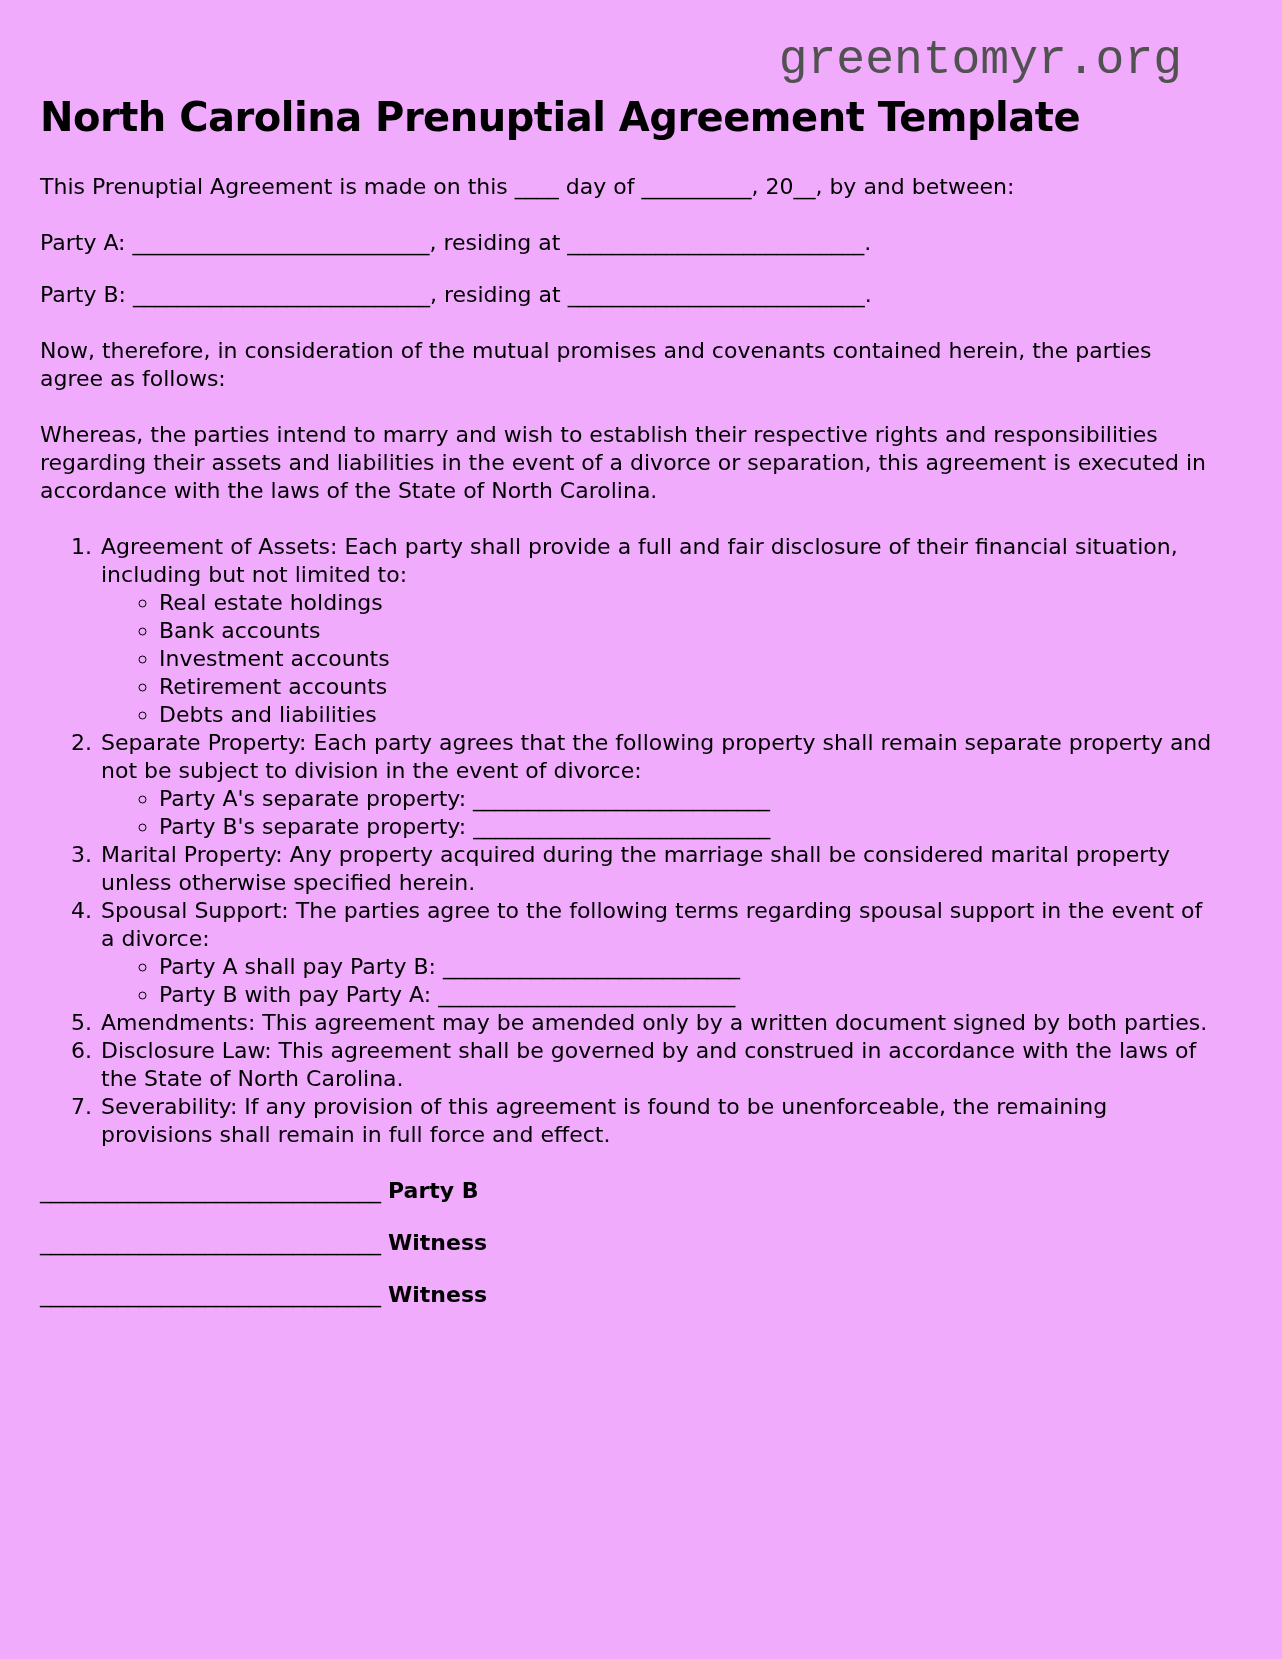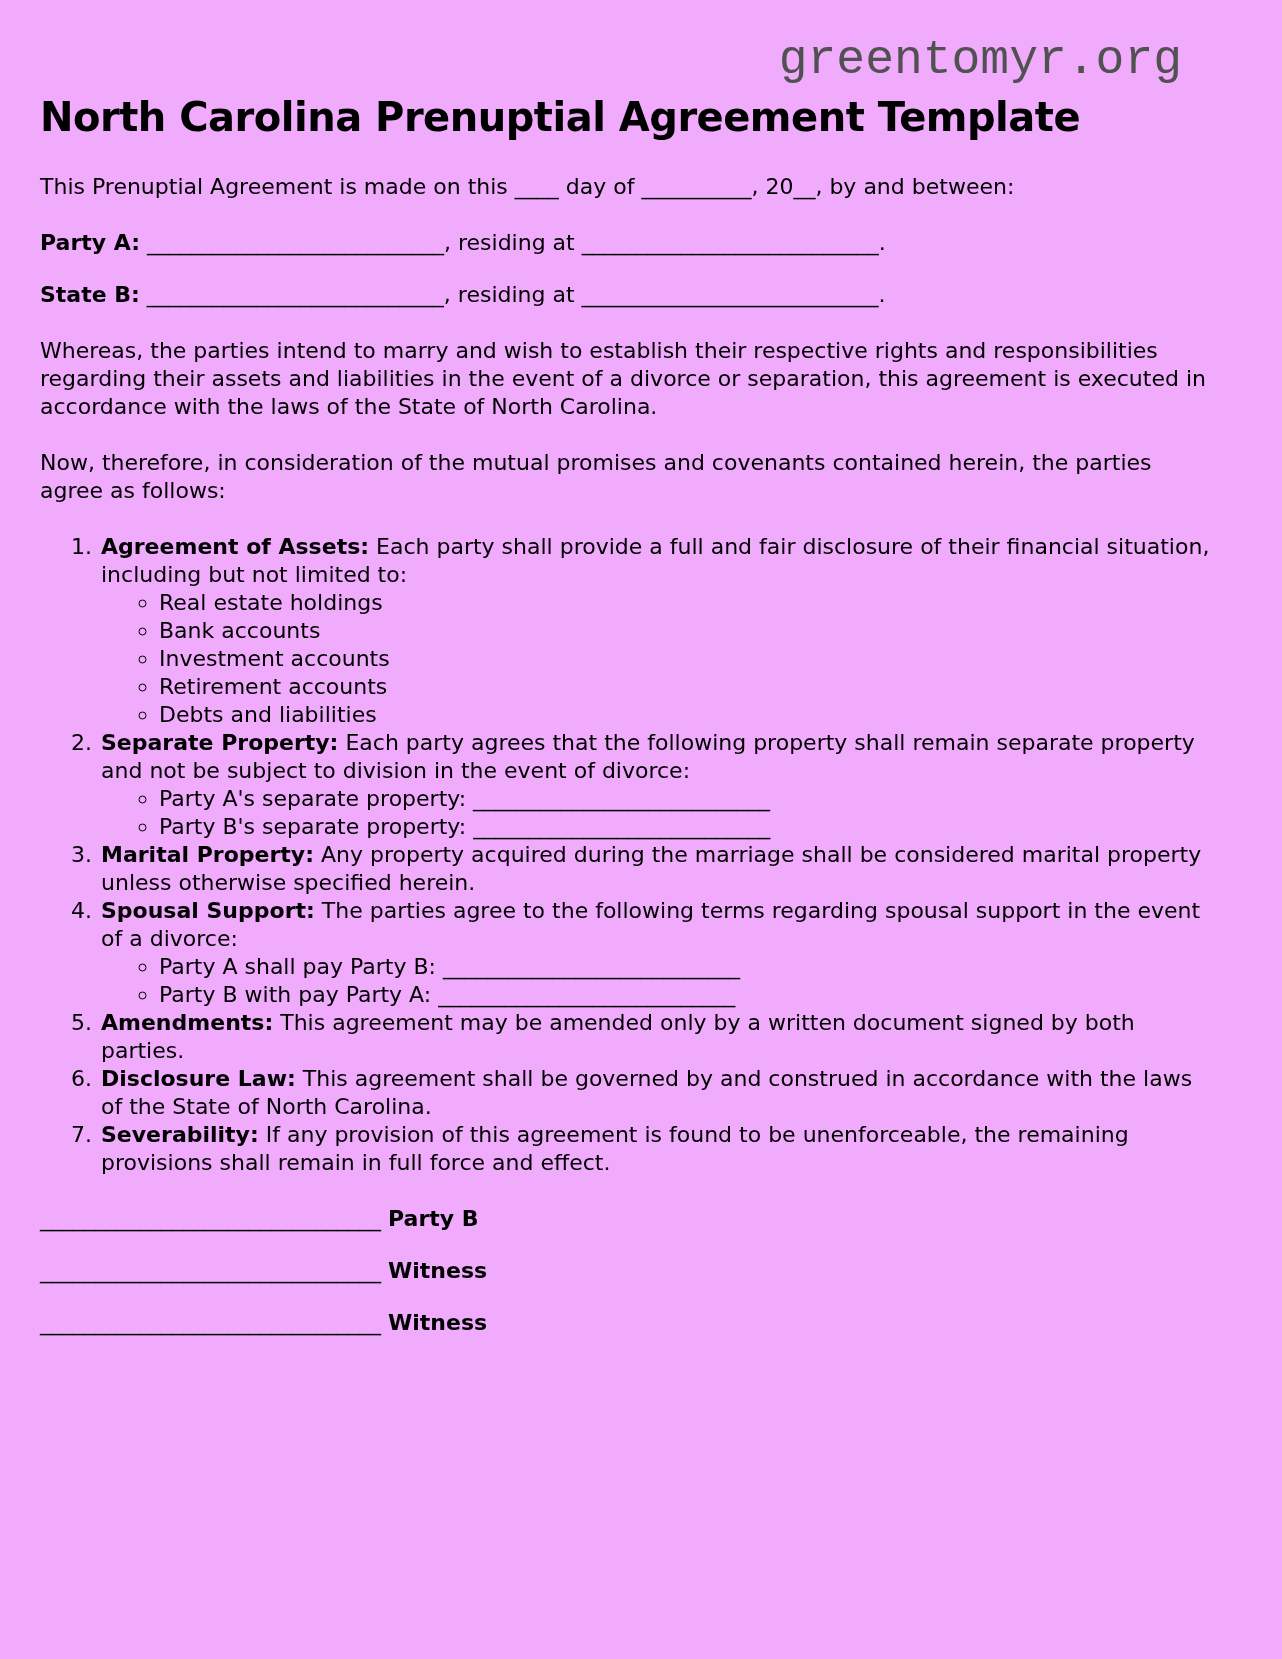--- a/index.html
+++ b/index.html
@@ -28,21 +28,21 @@
   }
   .doc-title {
     font-size: 40px;
     line-height: 55px;
     font-weight: bold;
     margin: 4px 0 0 0;
     letter-spacing: -0.5px;
   }
   .para { margin: 28px 0; }
   .party-line { margin: 24px 0; }
-  .bold { font-weight: bold; }
+  .bold { font-weight: normal; }
   .clauses { margin: 28px 0; }
   .clause { display: flex; }
   .clause-num {
     flex: none;
     width: 61px;
     text-align: right;
     padding-right: 9px;
   }
   .clause-body { flex: 1; }
   .clause ul {
@@ -64,26 +64,26 @@
 
   <h1 class="doc-title">North Carolina Prenuptial Agreement Template</h1>
 
   <p class="para">This Prenuptial Agreement is made on this ____ day of __________, 20__, by and between:</p>
 
   <div class="party-line">
     <span class="bold">Party A:</span><span> ___________________________, residing at ___________________________.</span>
   </div>
 
   <div class="party-line">
-    <span class="bold">State B:</span><span> ___________________________, residing at ___________________________.</span>
+    <span class="bold">Party B:</span><span> ___________________________, residing at ___________________________.</span>
   </div>
 
+  <p class="para">Now, therefore, in consideration of the mutual promises and covenants contained herein, the parties agree as follows:</p>
+
   <p class="para">Whereas, the parties intend to marry and wish to establish their respective rights and responsibilities regarding their assets and liabilities in the event of a divorce or separation, this agreement is executed in accordance with the laws of the State of North Carolina.</p>
-
-  <p class="para">Now, therefore, in consideration of the mutual promises and covenants contained herein, the parties agree as follows:</p>
 
   <div class="clauses">
 
     <div class="clause">
       <span class="clause-num">1.</span>
       <div class="clause-body">
         <span class="bold">Agreement of Assets:</span><span> Each party shall provide a full and fair disclosure of their financial situation, including but not limited to:</span>
         <ul>
           <li>Real estate holdings</li>
           <li>Bank accounts</li>

